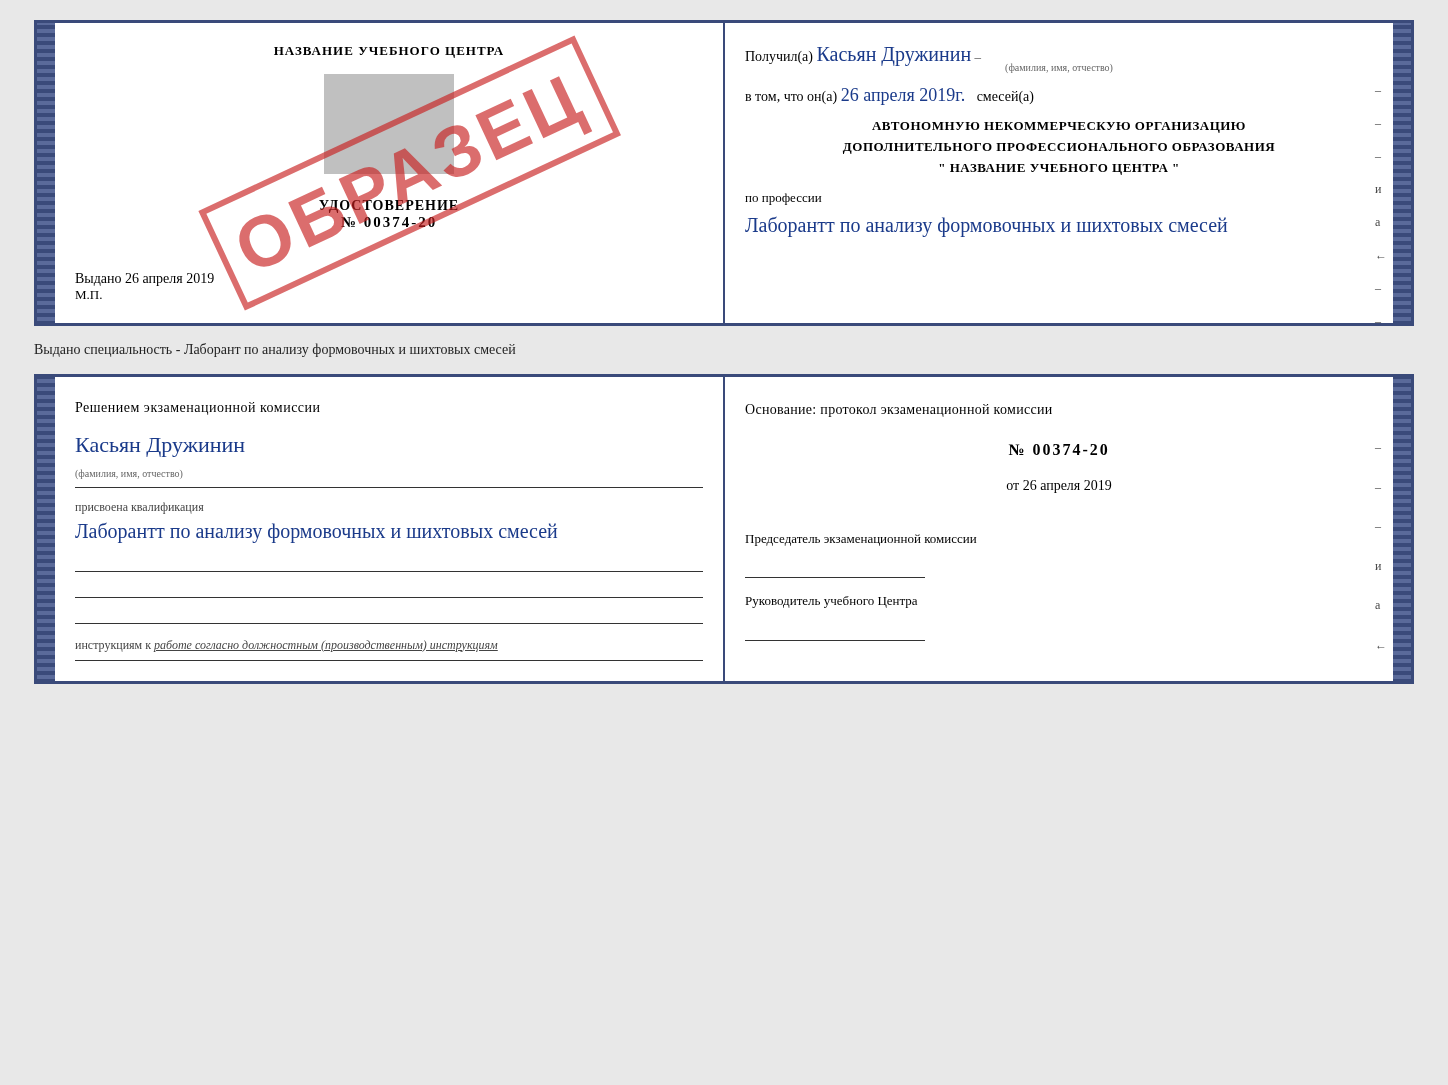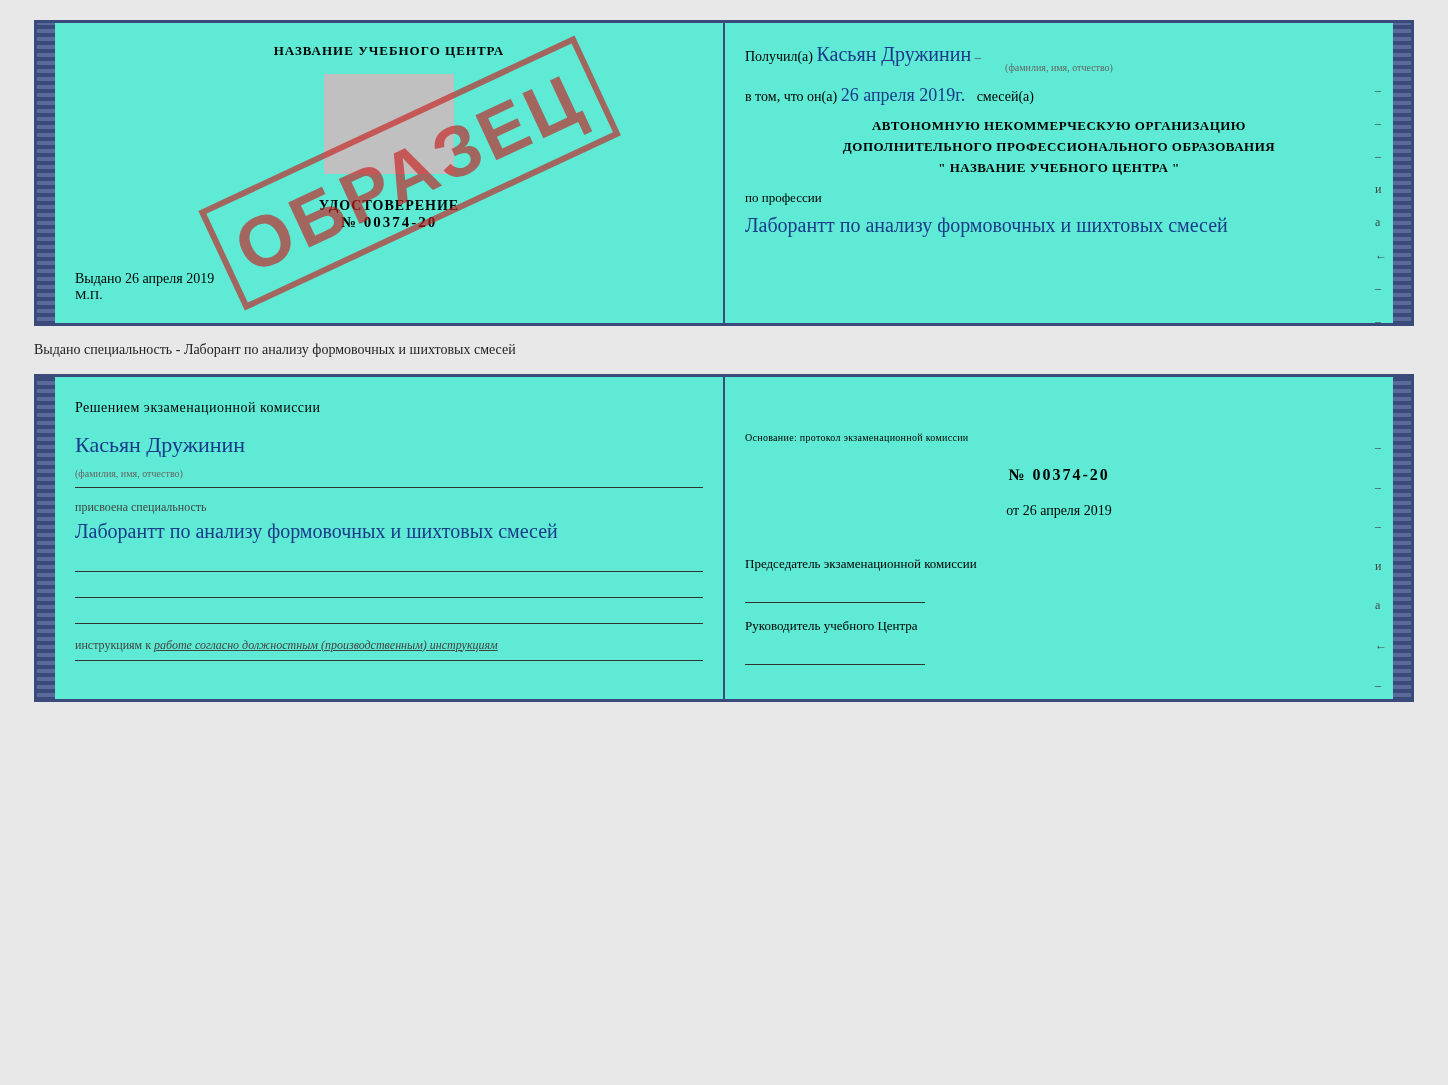--- a/index.html
+++ b/index.html
@@ -18,21 +18,21 @@
       width: 1380px;
       display: flex;
       flex-direction: column;
       gap: 10px;
     }
 
     
     .document {
       display: flex;
       border: 3px solid #3a4a7a;
-      background: #5eead4;
+      background: #ffffff;
       position: relative;
       overflow: hidden;
     }
 
     .doc-spine {
       width: 18px;
       background: repeating-linear-gradient(
         0deg,
         #3a4a7a 0px, #3a4a7a 2px,
         #5a6a9a 2px, #5a6a9a 6px,
@@ -258,24 +258,23 @@
       font-style: italic;
       text-decoration: underline;
     }
 
     .bottom-right {
       font-size: 13px;
       line-height: 1.8;
     }
 
     .osnov-title {
-      font-size: 10px;
+      font-size: 14px;
       margin-bottom: 14px;
       letter-spacing: 0.3px;
-      margin-top: 32px;
     }
 
     .protocol-number {
       font-size: 16px;
       font-weight: bold;
       letter-spacing: 2px;
       text-align: center;
       margin: 8px 0;
     }
 
@@ -370,21 +369,21 @@
     <div class="doc-spine"></div>
 
     <div class="doc-left bottom-left">
       <div class="section-title">Решением экзаменационной комиссии</div>
 
       <span class="handwritten-name">Касьян Дружинин</span>
       <span class="small-hint">(фамилия, имя, отчество)</span>
 
       <div style="border-bottom:1px solid #333; margin:4px 0 8px 0; height:1px;"></div>
 
-      <div class="prisvoena-line">присвоена специальность</div>
+      <div class="prisvoena-line">присвоена квалификация</div>
       <span class="prisvoena-handwritten">Лаборантт по анализу формовочных и шихтовых смесей</span>
 
       <div class="underline-row"></div>
       <div class="underline-row"></div>
       <div class="underline-row"></div>
 
       <div class="dopuskaetsya">
         <span>инструкциям к</span>
         <span class="italic-text">работе согласно должностным (производственным) инструкциям</span>
       </div>

